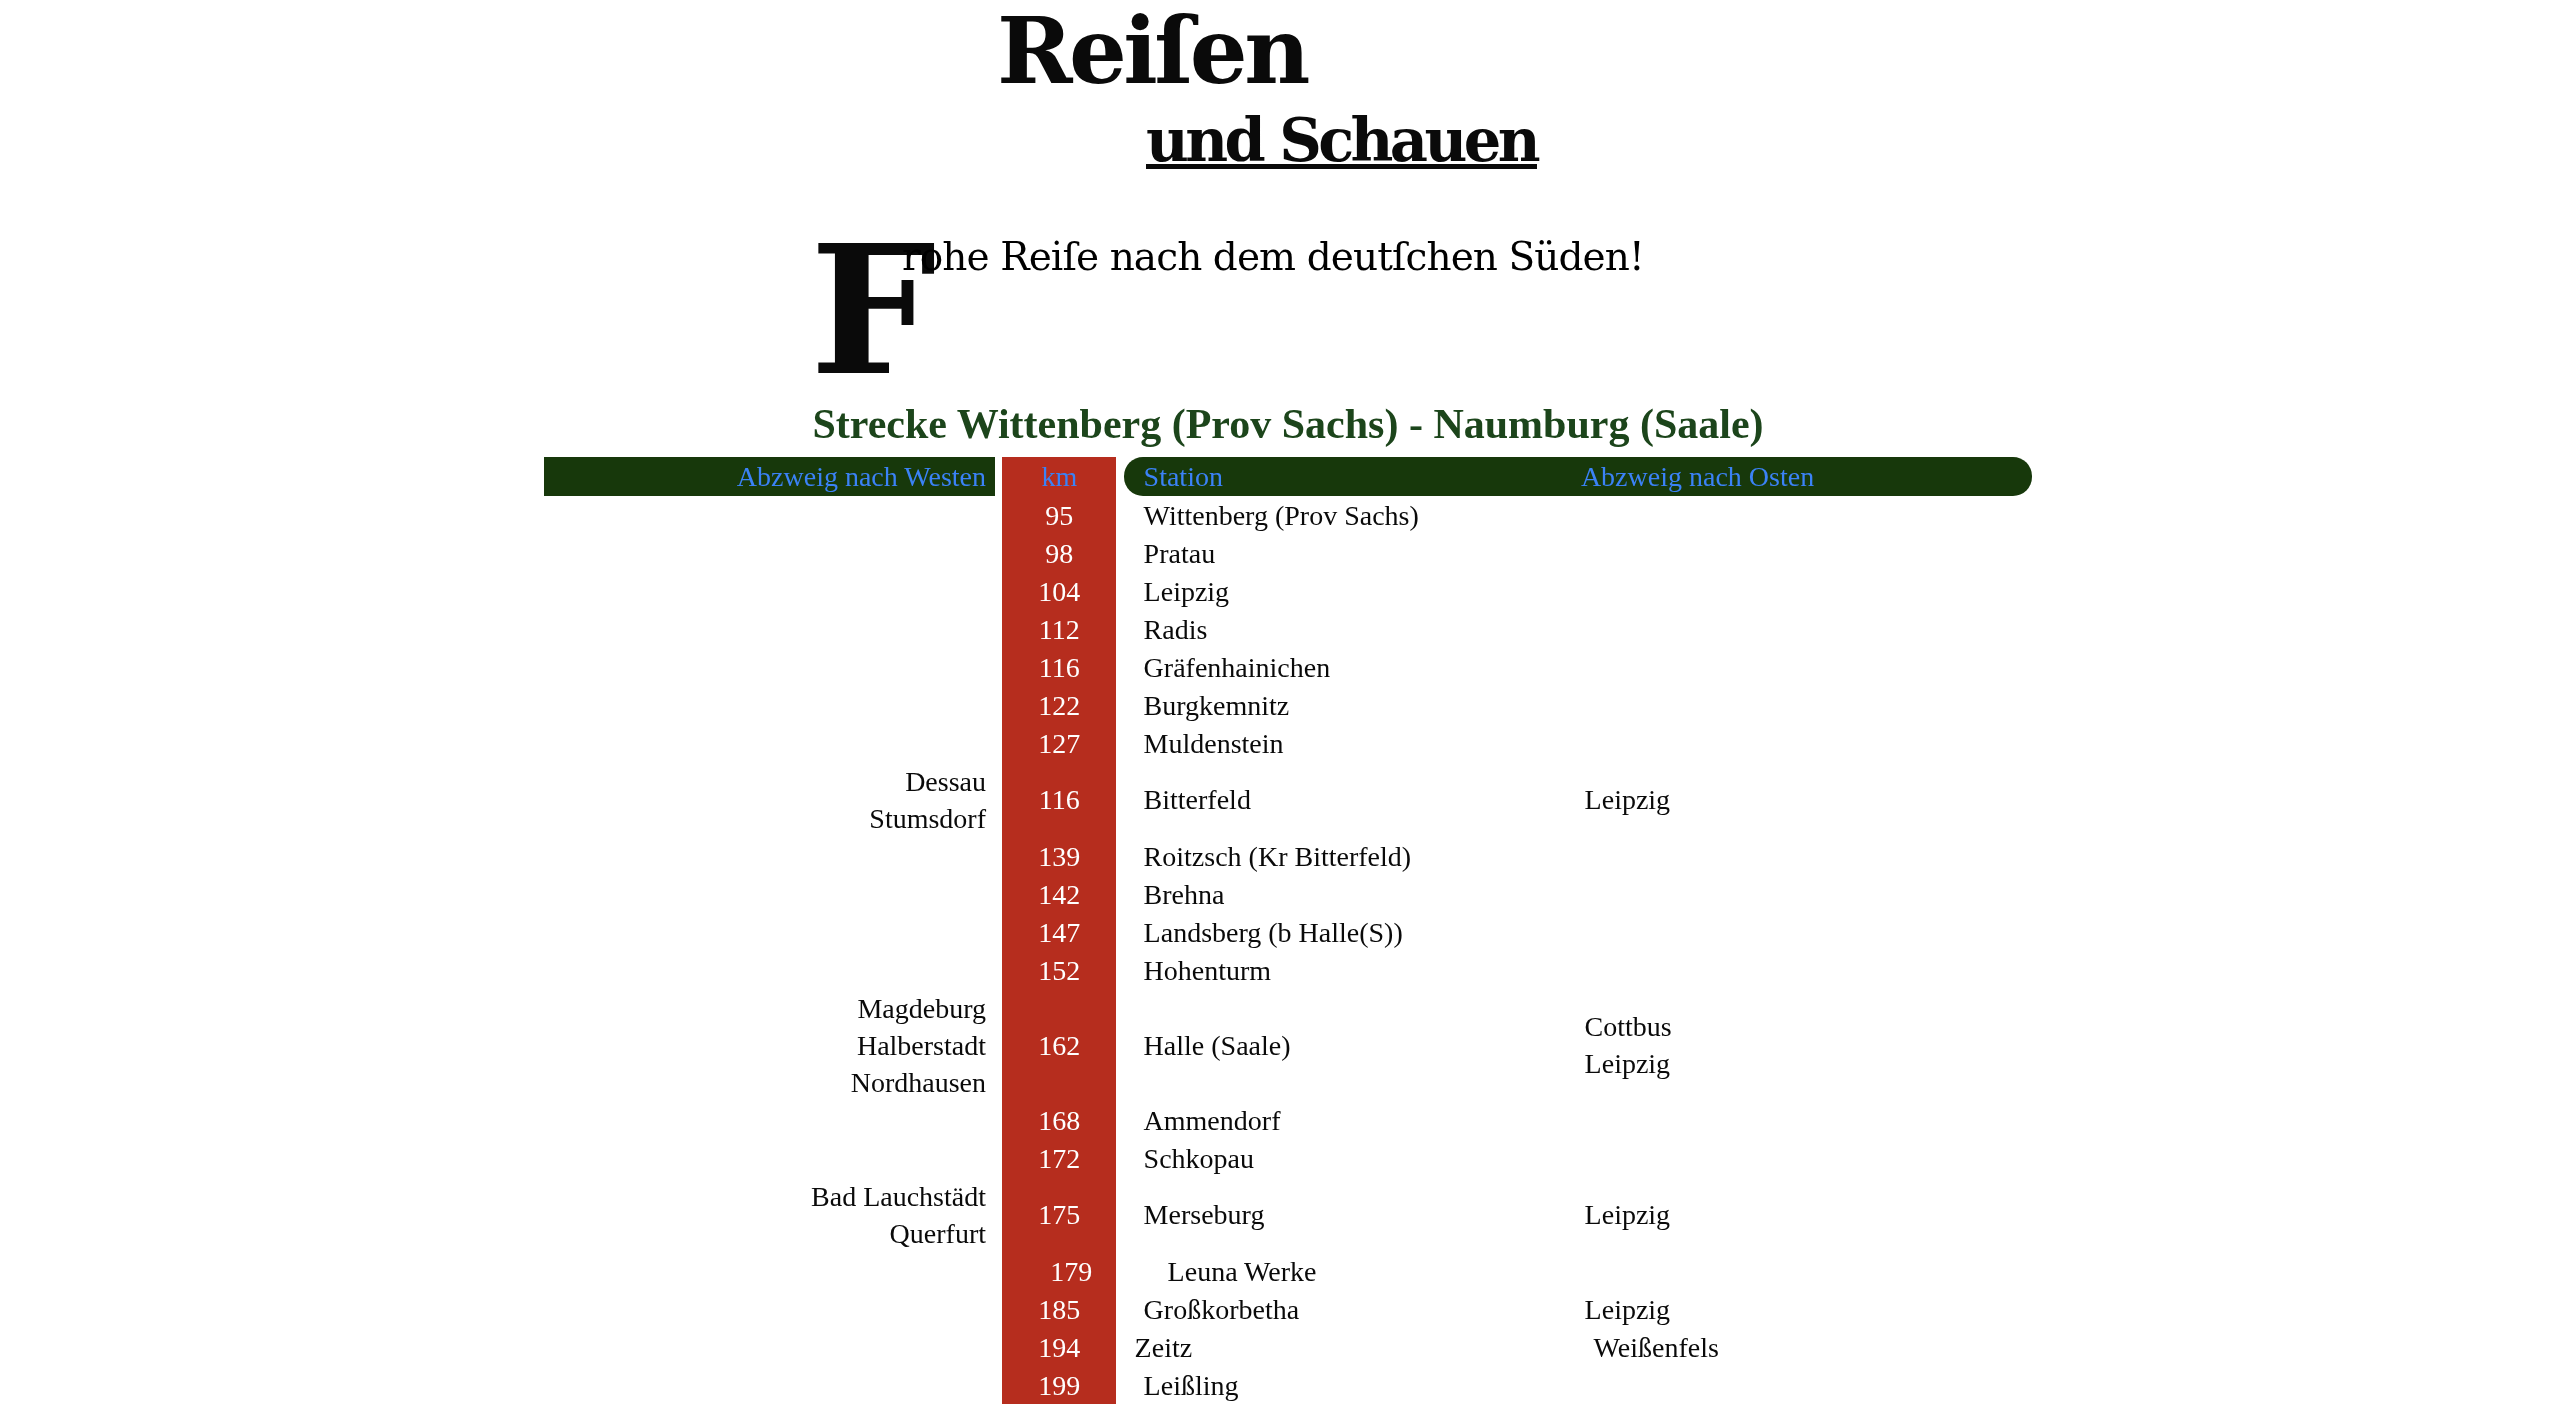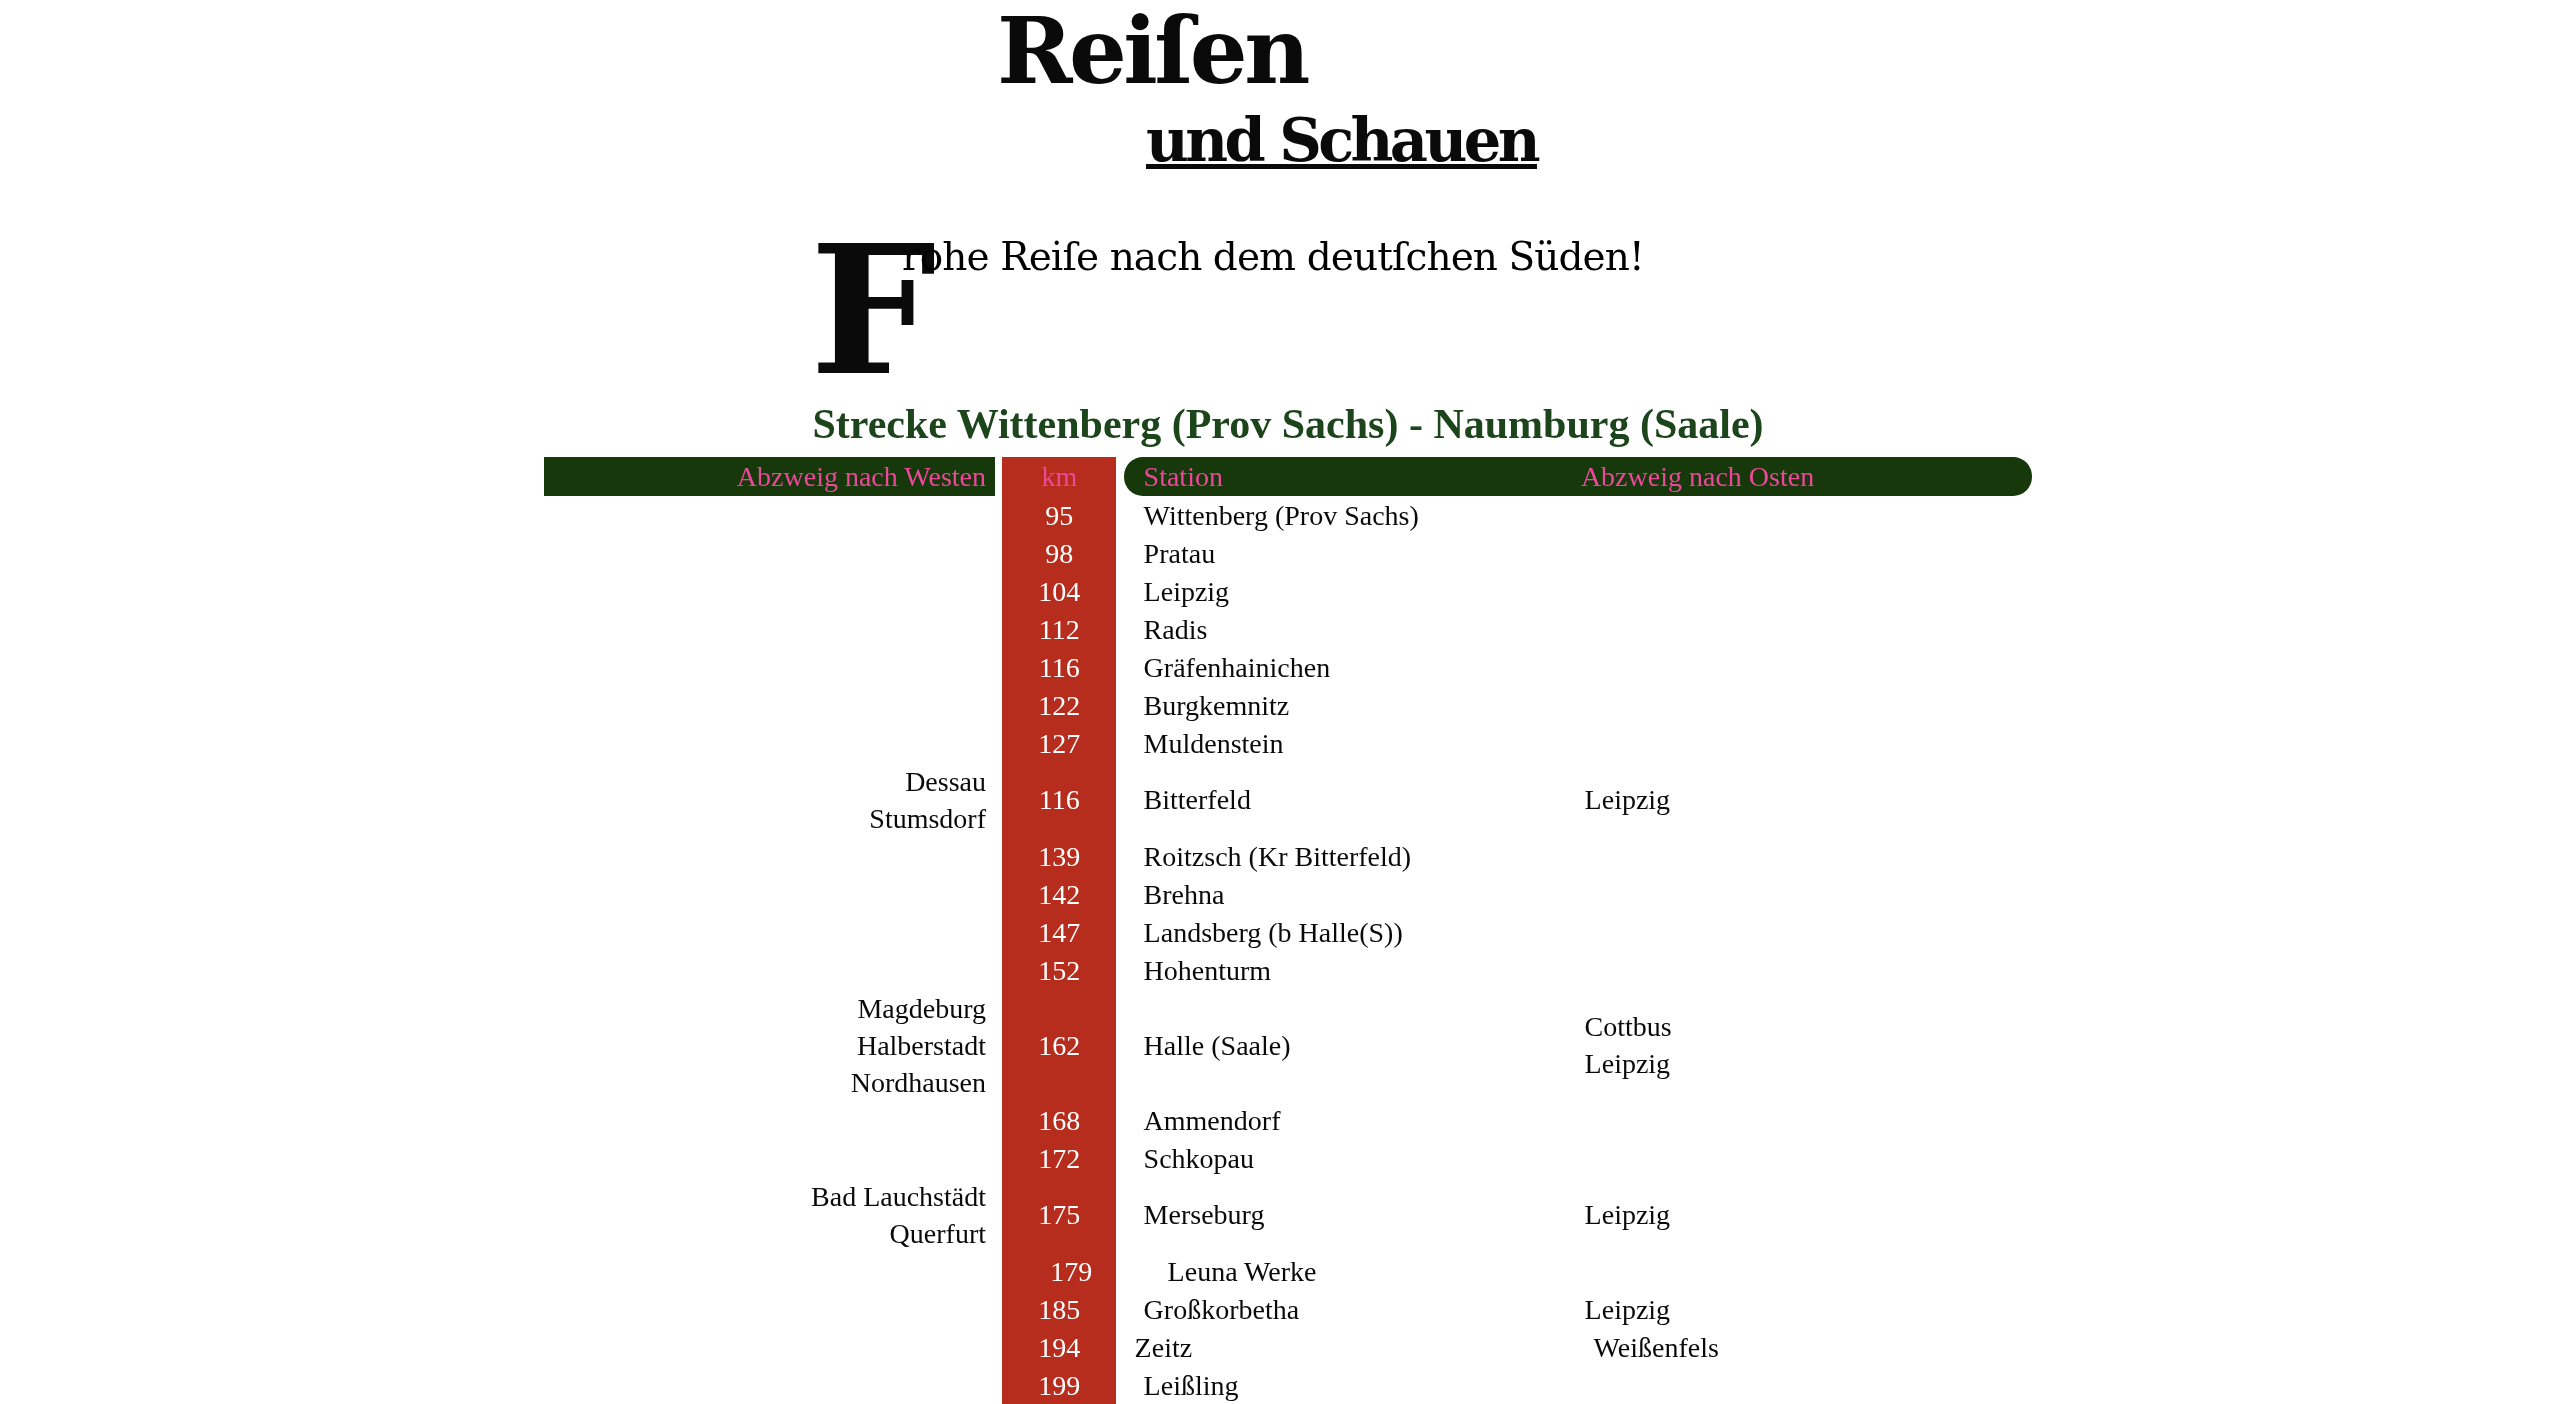--- a/index.html
+++ b/index.html
@@ -26,21 +26,21 @@
            text-align:center; font-weight:bold; font-size:42px;
            color:#1c451b; }
 
   
   .route-table { position:absolute; left:544px; top:457px; width:1487px; height:948px; }
   .red-strip   { position:absolute; left:458px; top:0; width:114px; height:948px;
                  background:#b62d1e; z-index:0; }
   .thead, .row { position:relative; z-index:1;
                  display:grid; grid-template-columns:451px 7.3px 114px 7.3px 450px 458px; }
   .thead { height:39px; }
-  .th { background:#17380b; color:#ec4899; font-size:28px; line-height:39px;
+  .th { background:#17380b; color:#3b82f6; font-size:28px; line-height:39px;
         white-space:nowrap; }
   .th.west { text-align:right; padding-right:9px; }
   .th.km   { background:transparent; text-align:center; }
   .th.se   { grid-column:5 / 7; display:flex;border-radius:19px; }
   .h-station { flex:0 0 450px; padding-left:20px; }
   .h-east    { padding-left:7.3px; }
 
   .cell { display:flex; flex-direction:column; justify-content:center;
           font-size:28px; line-height:37px; white-space:nowrap; }
   .cell.west    { align-items:flex-end; text-align:right; padding-right:9px; }

